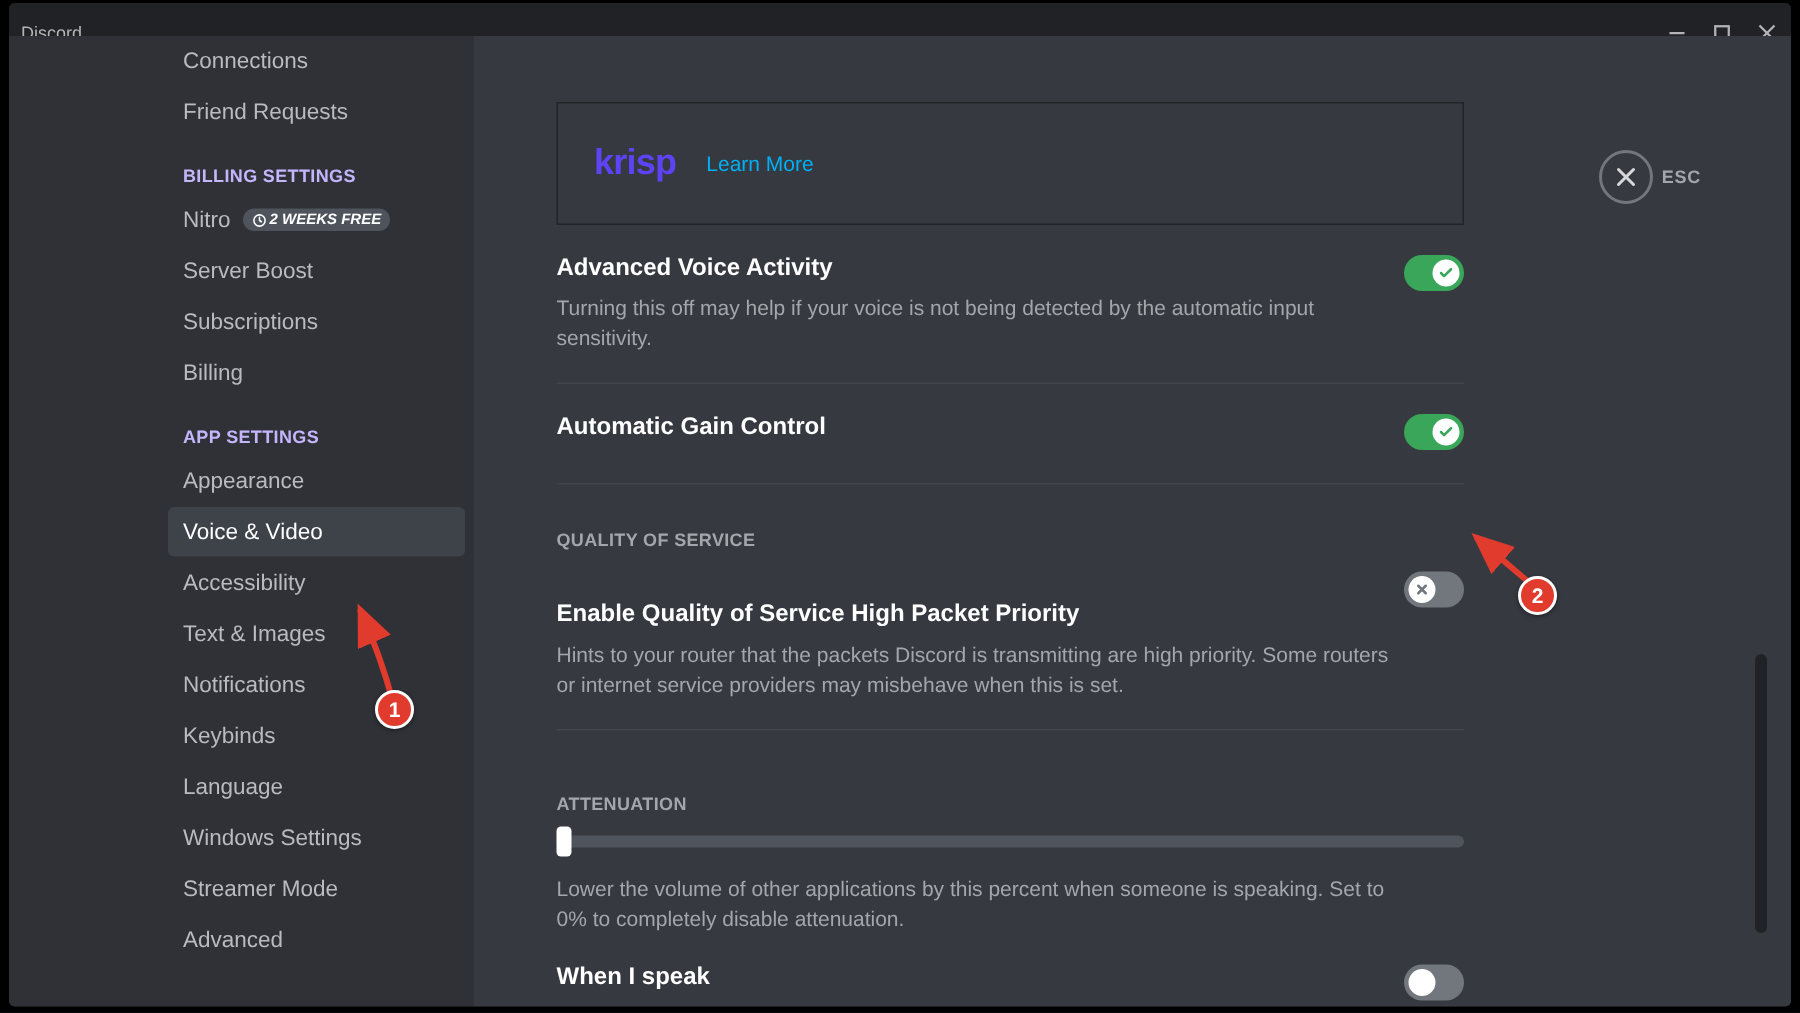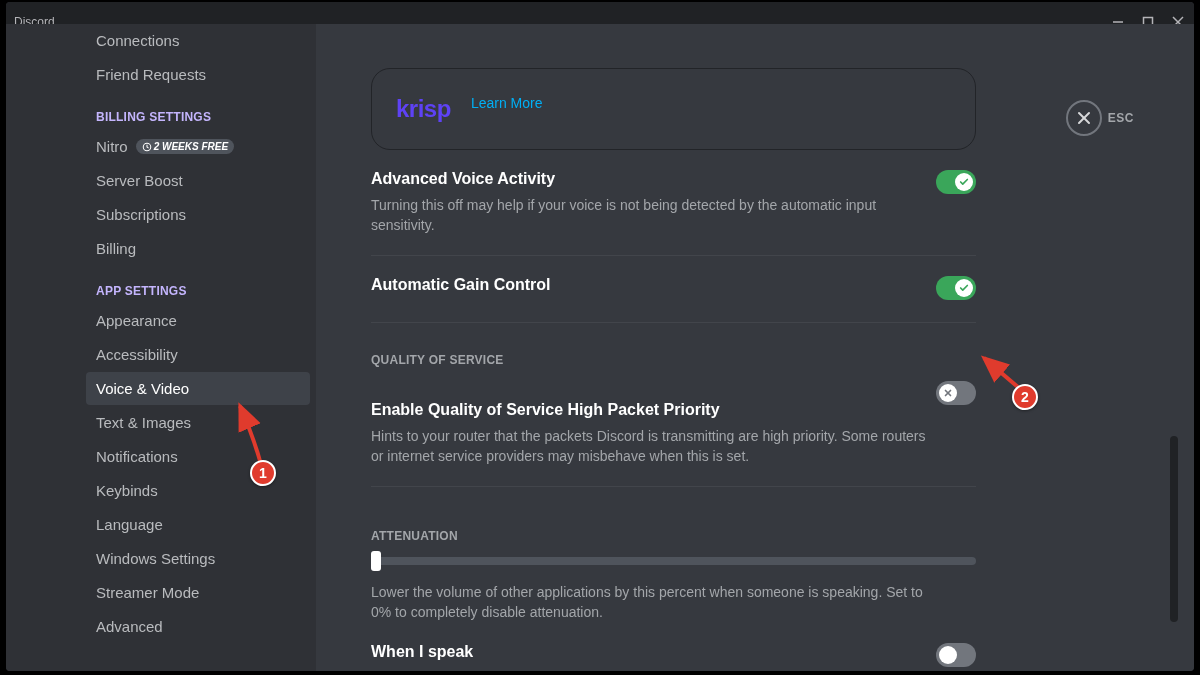--- a/index.html
+++ b/index.html
@@ -7,33 +7,33 @@
   .frame { position: relative; width: 1200px; height: 675px; background: #000; }
   .outer { position: absolute; left: 6px; top: 2px; right: 6px; bottom: 4px; background: #2f3136; border-radius: 4px; overflow: hidden; }
   .titlebar { position: absolute; left: 0; top: 0; right: 0; height: 40px; background: #202225; display: flex; align-items: center; justify-content: space-between; padding: 0 8px; color: #b4b4b8; font-size: 12px; }
   .titlebar-right { display: flex; gap: 14px; font-size: 14px; line-height: 1; }
   .titlebar-right span { cursor: pointer; display:inline-flex; align-items:center; justify-content:center; width:16px; height:16px; }
   .titlebar-right svg { width: 12px; height: 12px; }
 
   .body { position: absolute; left: 0; top: 22px; right: 0; bottom: 0; display: flex; }
 
   
-  .sidebar { width: 310px; min-width: 310px; background: #2f3136; height: 100%; overflow: hidden; padding-left: 80px; padding-right: 6px; padding-top: 0; }
+  .sidebar { width: 310px; min-width: 310px; background: #2f3136; height: 100%; overflow: hidden; padding-left: 106px; padding-right: 6px; padding-top: 0; }
   .side-item { color: #b9bbbe; font-size: 15px; padding: 8px 10px; border-radius: 4px; cursor: pointer; margin-bottom: 1px; display:flex; align-items:center; gap:8px; white-space: nowrap; }
   .side-item.active { background: #3e4249; color: #ffffff; }
   .side-header { color: #c4b5fd; font-size: 12px; font-weight: 700; letter-spacing: 0.02em; padding: 18px 10px 6px 10px; text-transform: uppercase; }
   .badge { background: #4f545c; color: #fff; font-size: 10px; font-weight: 700; padding: 2px 6px; border-radius: 8px; display:inline-flex; align-items:center; gap:2px;font-style:italic; }
   .badge svg{ width:10px; height:10px; }
 
   
   .content { flex: 1; background: #36393f; height: 100%; overflow: hidden; position: relative; }
   .content-inner { padding: 0 40px 40px 55px; width: 100%; max-width: 700px; margin: 0; position: relative; left: 0; }
   .content-scroll { height:100%; overflow:hidden; }
 
-  .krisp-box { border: 1px solid #222428; border-radius: 19px; padding: 26px 24px; display: flex; align-items: flex-start; gap: 20px; margin-top: 44px; }
+  .krisp-box { border: 1px solid #222428; border-radius: 0; padding: 26px 24px; display: flex; align-items: center; gap: 20px; margin-top: 44px; }
   .krisp-logo { color: #5e42f5; font-weight: 800; font-size: 24px; letter-spacing: -0.5px; }
   .krisp-logo span.dot { color:#5e42f5; }
   .learn-more { color: #00aff4; font-size: 14px; cursor: pointer; }
 
   .setting-row { border-bottom: 1px solid #42454b; padding: 20px 0; position: relative; }
   .setting-title { color: #ffffff; font-size: 16px; font-weight: 600; margin-bottom: 8px; }
   .setting-desc { color: #a3a6aa; font-size: 14px; line-height: 1.4; max-width: 560px; }
 
   .section-header { color: #a3a6aa; font-size: 12px; font-weight: 700; letter-spacing: 0.02em; margin-top: 30px; margin-bottom: 14px; text-transform: uppercase; }
 
@@ -111,22 +111,22 @@
               </svg>
             <span>2 WEEKS FREE</span>
           </span>
         </div>
         <div class="side-item">Server Boost</div>
         <div class="side-item">Subscriptions</div>
         <div class="side-item">Billing</div>
 
         <div class="side-header">APP SETTINGS</div>
         <div class="side-item">Appearance</div>
+        <div class="side-item active">Voice &amp; Video</div>
         <div class="side-item">Accessibility</div>
-        <div class="side-item active">Voice &amp; Video</div>
         <div class="side-item">Text &amp; Images</div>
         <div class="side-item">Notifications</div>
         <div class="side-item">Keybinds</div>
         <div class="side-item">Language</div>
         <div class="side-item">Windows Settings</div>
         <div class="side-item">Streamer Mode</div>
         <div class="side-item">Advanced</div>
 
       </div>
 

